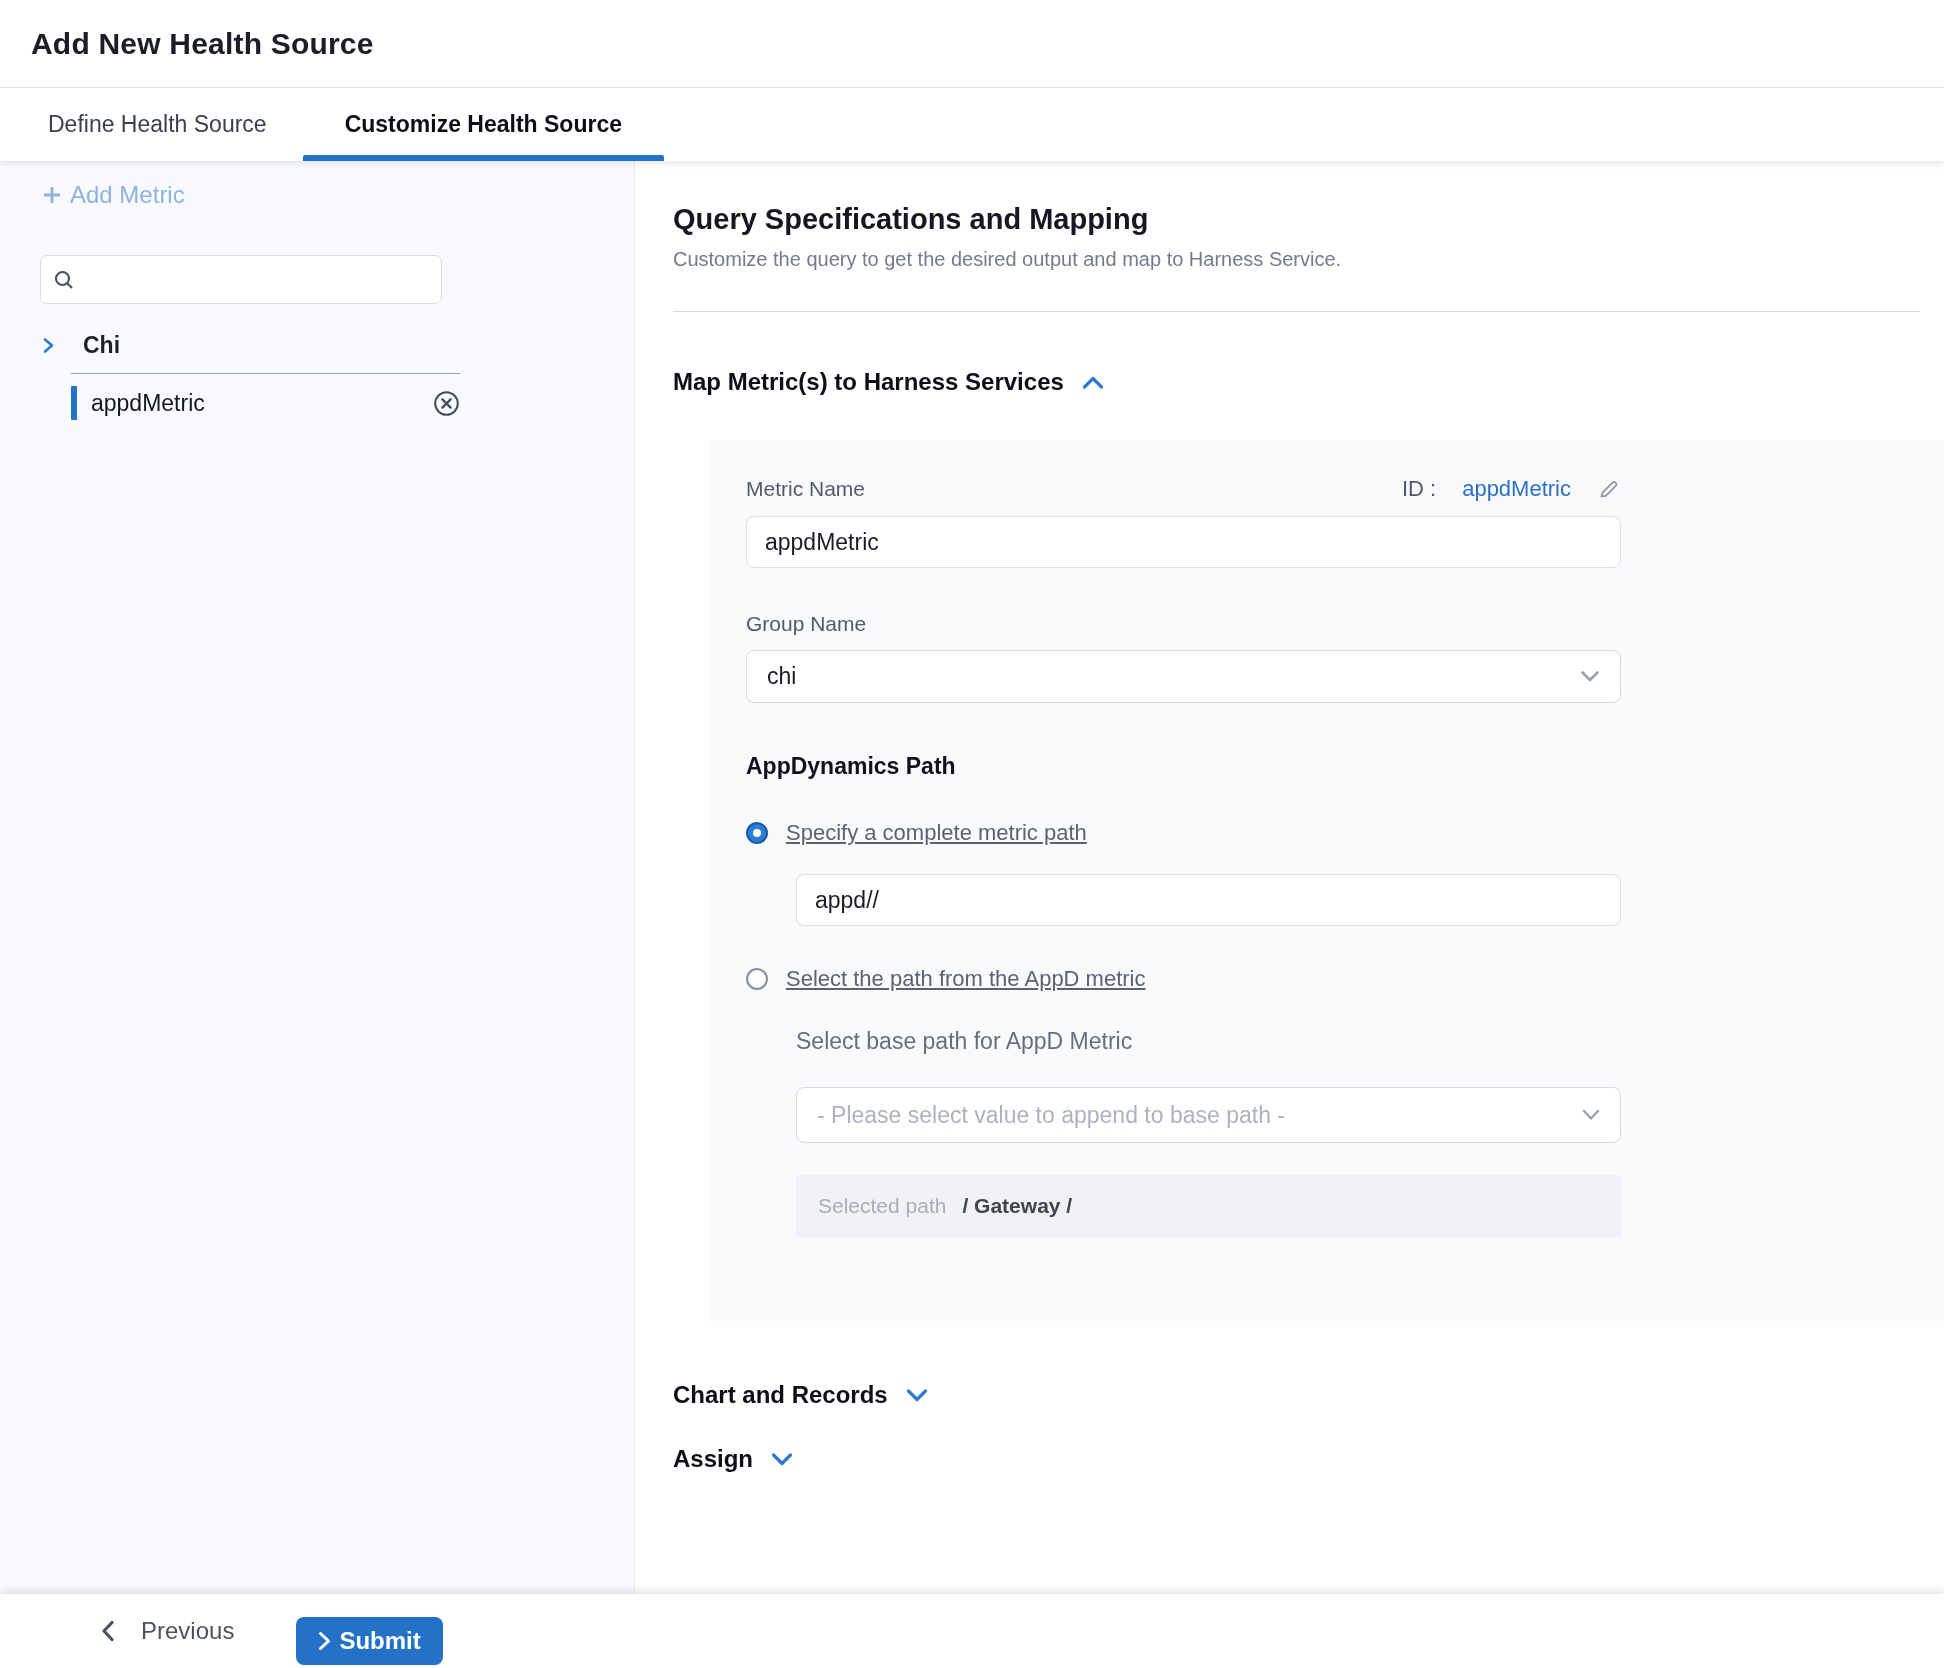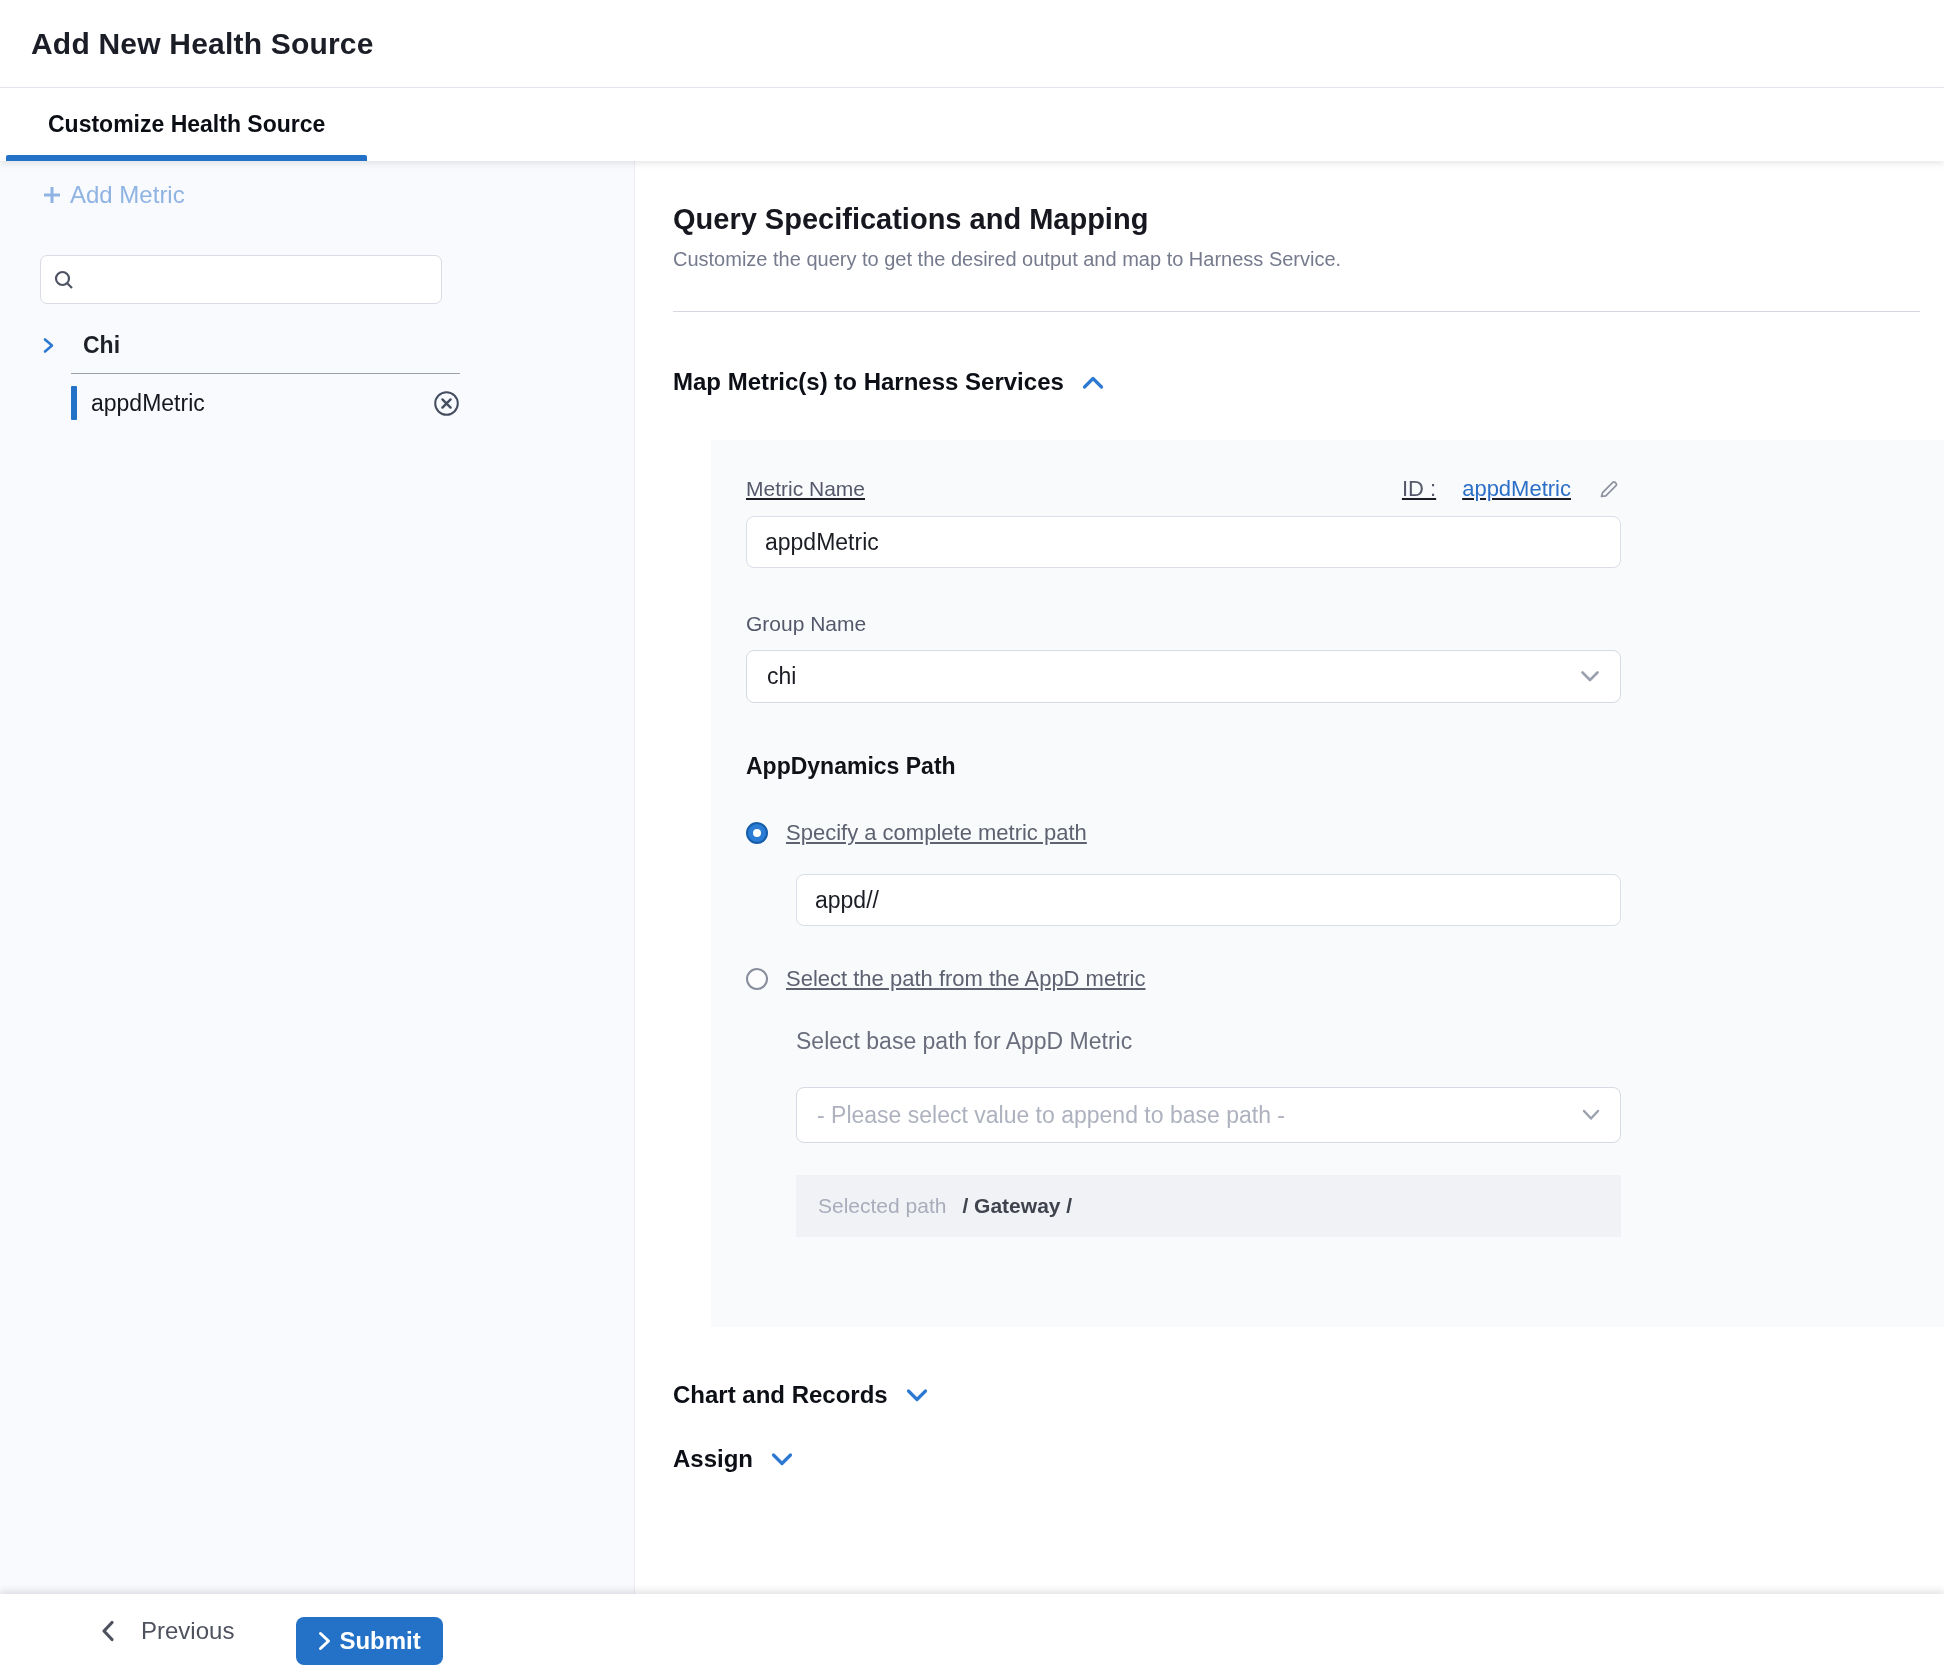--- a/index.html
+++ b/index.html
@@ -40,21 +40,21 @@
   .main { flex:1 1 auto; min-width:0; padding:42px 0 0 38px; overflow:hidden; }
   .main h2 { font-size:29px; font-weight:bold; color:#16171f; }
   .subtitle { margin-top:12px; font-size:20px; color:#757a8d; }
   .rule { margin-top:40px; margin-right:0; border:none; border-top:1px solid #d6d8e0; width:calc(100% - 24px); }
   .sec-head { display:flex; align-items:center; gap:18px; cursor:pointer; width:max-content; }
   .sec-head.map { margin-top:56px; }
   .sec-head h3 { font-size:24px; font-weight:bold; color:#0d0f16; }
 
   .panel { margin-top:44px; margin-left:38px; background:#f9fafc; padding:36px 0 90px 35px; width:calc(100% - 38px); }
   .form { width:875px; }
-  .label-row { display:flex; align-items:center; justify-content:space-between;text-decoration:underline; }
+  .label-row { display:flex; align-items:center; justify-content:space-between; }
   .flabel { font-size:21px; color:#54586a; }
   .id-row { display:flex; align-items:center; gap:26px; font-size:22px; }
   .id-row .id-pre { color:#54586a; }
   .id-row a { color:var(--color-link,#2b6fc7); text-decoration:none; cursor:pointer; }
   .tinput { margin-top:14px; width:100%; height:52px; background:#fff; border:1.5px solid #dcdee8; border-radius:8px;
     font-size:23px; color:#1b1d24; padding:0 18px; outline:none; display:block; font-family:inherit; }
   .group-label { margin-top:44px; }
   .select { margin-top:14px; width:100%; height:53px; background:#fff; border:1.5px solid #d7d9e3; border-radius:8px;
     display:flex; align-items:center; padding:0 20px; font-size:23px; color:#1b1d24; cursor:pointer; }
   .select .chev { margin-left:auto; display:flex; }
@@ -85,20 +85,21 @@
 </head>
 <body>
 
 <div class="app">
 
   <header class="hdr">
     <h1>Add New Health Source</h1>
   </header>
 
   <nav class="tabs">
+    <div class="tab">Define Health Source</div>
     <div class="tab active">Customize Health Source</div>
   </nav>
 
   <div class="body">
 
     <aside class="sidebar">
       <div class="add-metric">
         <span>
           <svg width="24" height="24" viewBox="0 0 24 24">
               <path d="M12 4v16M4 12h16" stroke="#8fb3e2" stroke-width="3" fill="none"></path>

